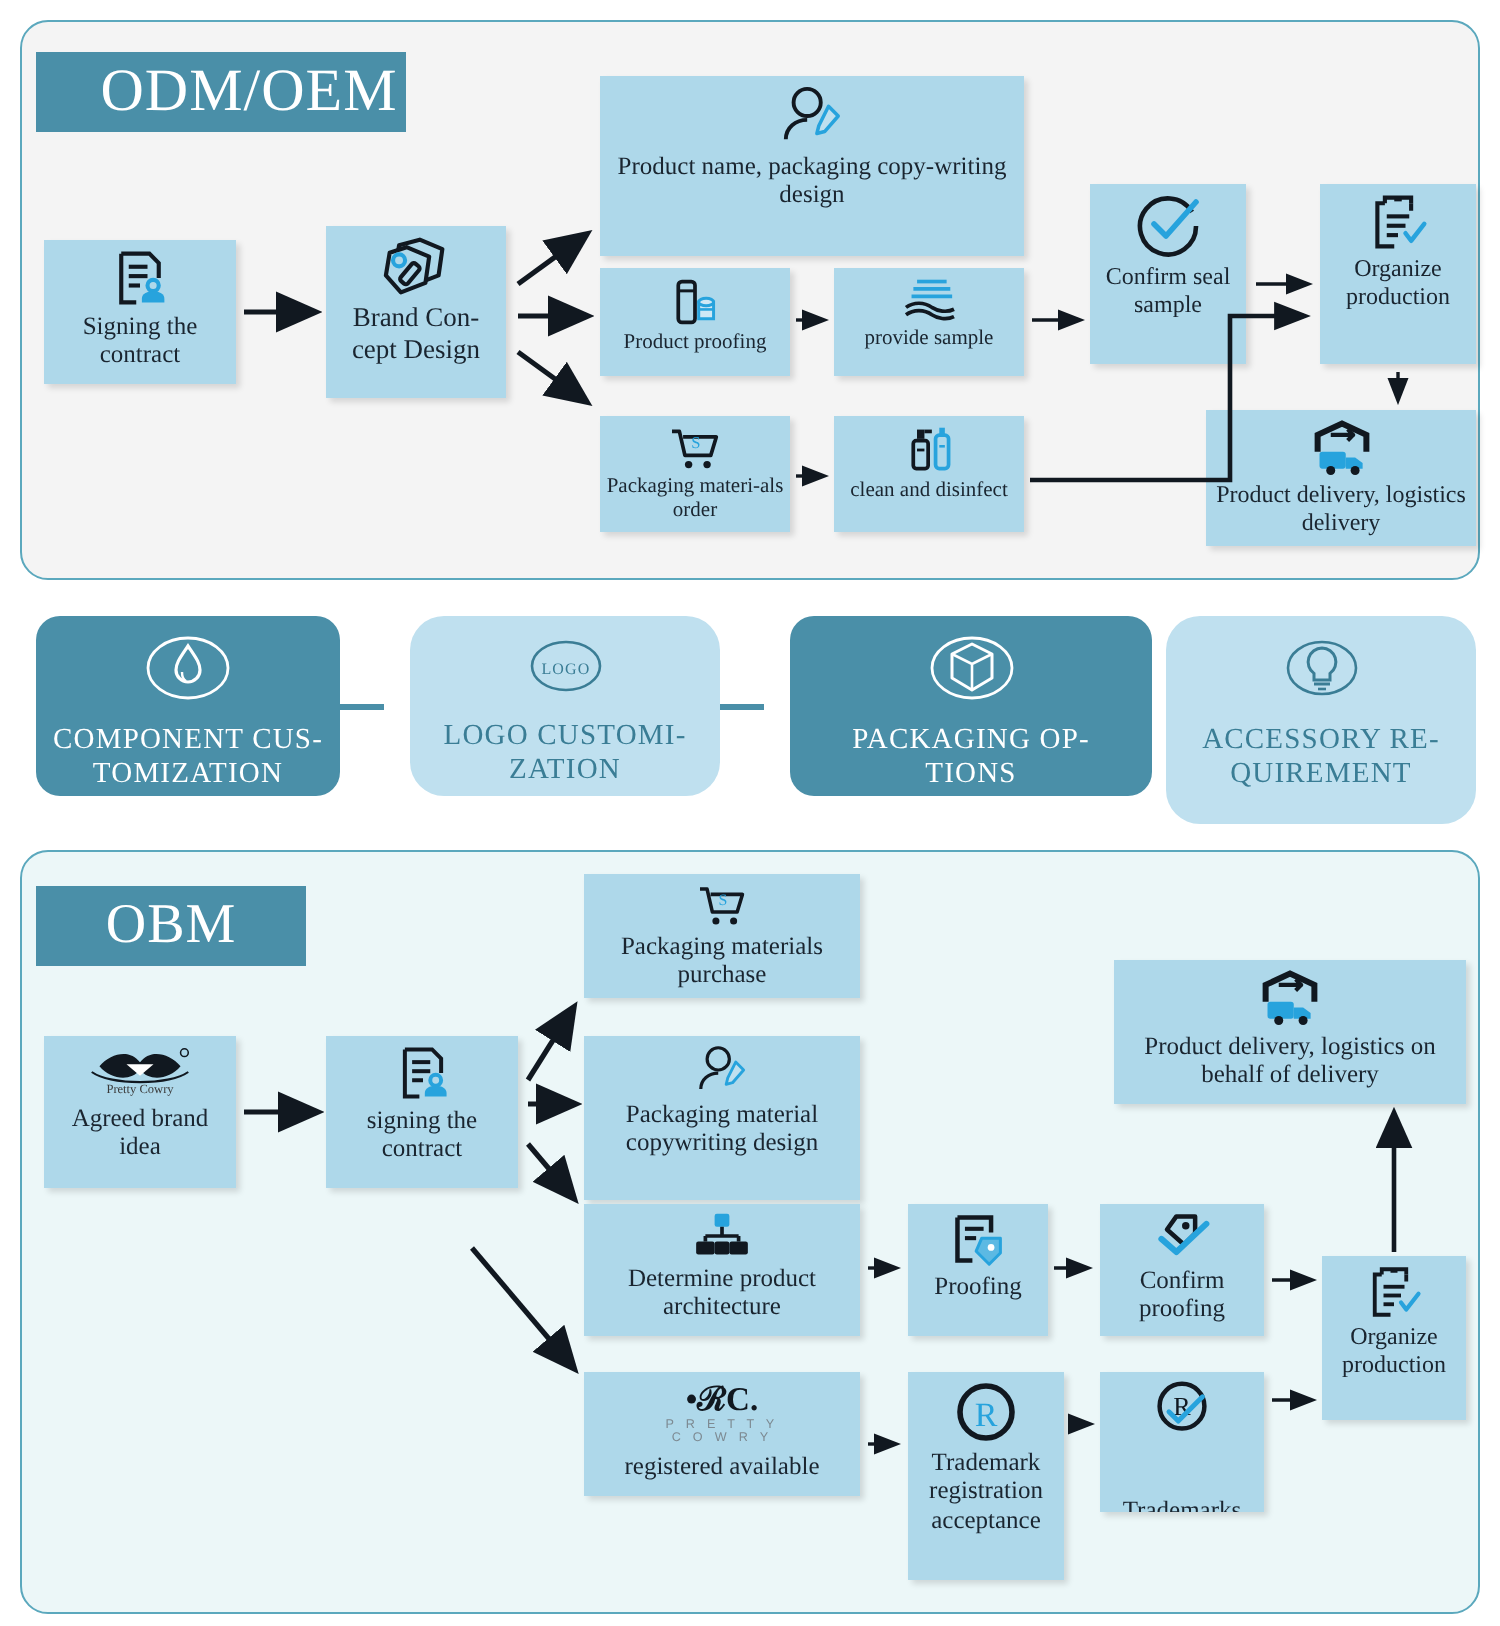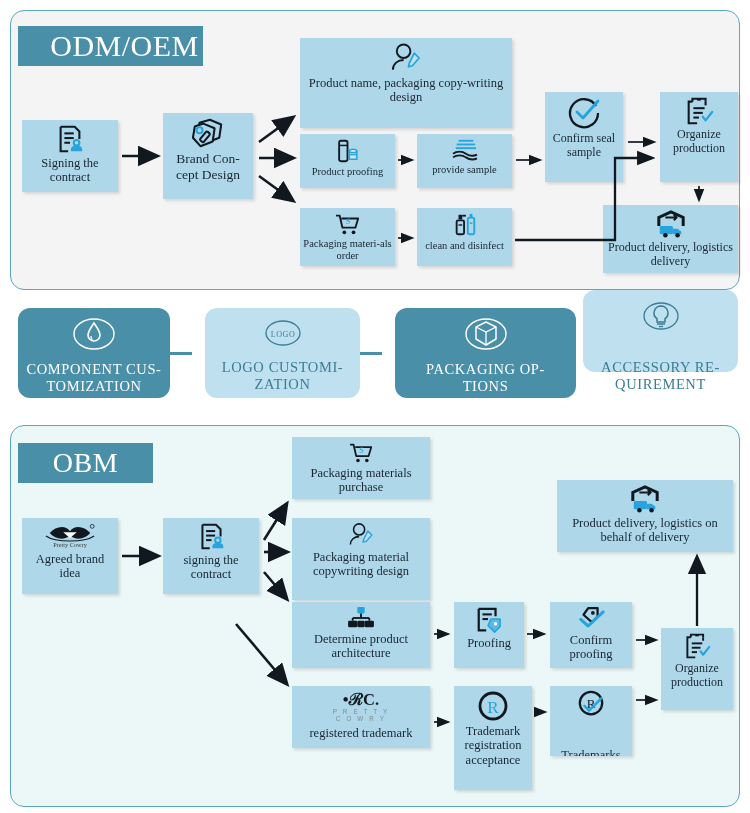--- a/index.html
+++ b/index.html
@@ -59,21 +59,21 @@
     border-radius: 12px;
     display: flex; flex-direction: column;
     align-items: center; justify-content: flex-start;
     text-align: center;
     padding-top: 9px;
     font-family: "Liberation Serif", "DejaVu Serif", serif;
     letter-spacing: 0.6px;
     line-height: 1.18;
   }
   .pill.dark { background: #4a8fa8; color: #ffffff; }
-  .pill.light { background: #bfe0ef; color: #3a7d95; }
+  .pill.light { background: #bfe0ef; color: #3a7d95; border-radius: 17px; }
   .pill .ptext { font-size: 14.5px; padding: 0 6px; margin-top: 4px; }
   .pill .pico { margin-bottom: 1px; }
   .connector { position: absolute; height: 3px; background: #4a8fa8; }
 </style>
 </head>
 <body>
 
 <div id="root">
 
   <div class="panel" id="panel-odm"></div>
@@ -242,21 +242,21 @@
         <ellipse cx="22" cy="17" rx="20" ry="15" fill="none" stroke="#ffffff" stroke-width="1.4"></ellipse>
         <path d="M22 5 L32 10 v12 L22 28 L12 22 V10 Z" fill="none" stroke="#ffffff" stroke-width="1.5" stroke-linejoin="round"></path>
         <path d="M12 10 L22 15 L32 10 M22 15 v13" fill="none" stroke="#ffffff" stroke-width="1.3"></path>
       </svg>
     </span>
     <span class="ptext" style="white-space:pre-line;">PACKAGING OP-
 TIONS</span>
   </div>
   <div class="connector" style="left:552px; top:352px; width:22px;"></div>
 
-  <div class="pill light" style="left:583px; top:290px; width:155px; height:82px;gap:16px;">
+  <div class="pill light" style="left:583px; top:308px; width:155px; height:104px;">
     <span class="pico">
       <svg width="42" height="34" viewBox="0 0 42 34">
         <ellipse cx="21" cy="17" rx="17" ry="13" fill="none" stroke="#3a7d95" stroke-width="1.3"></ellipse>
         <path d="M21 7a7 7 0 0 0-4 12.7V23h8v-3.3A7 7 0 0 0 21 7z" fill="none" stroke="#3a7d95" stroke-width="1.5"></path>
         <line x1="17" y1="25" x2="25" y2="25" stroke="#3a7d95" stroke-width="1.5"></line>
         <line x1="19" y1="27.5" x2="23" y2="27.5" stroke="#3a7d95" stroke-width="1.3"></line>
       </svg>
     </span>
     <span class="ptext" style="white-space:pre-line;">ACCESSORY RE-
 QUIREMENT</span>
@@ -333,21 +333,21 @@
   </div>
 
   <div class="node" style="left:292px; top:686px; width:138px; height:62px;">
     <span class="ico">
       <svg width="72" height="34" viewBox="0 0 74 34">
         <text x="37" y="15" font-size="17" font-weight="bold" fill="#111820" text-anchor="middle" font-family="serif">•ℛC.</text>
         <text x="37" y="24" font-size="6.5" fill="#7d8a92" text-anchor="middle" letter-spacing="2.2" font-family="sans-serif">P R E T T Y</text>
         <text x="37" y="31" font-size="6.5" fill="#7d8a92" text-anchor="middle" letter-spacing="2.2" font-family="sans-serif">C O W R Y</text>
       </svg>
     </span>
-    <span class="lbl" style="font-size:12.5px;">registered trademark</span>
+    <span class="lbl" style="font-size:12.5px;">registered available</span>
   </div>
 
   <div class="node" style="left:454px; top:602px; width:70px; height:66px;">
     <span class="ico">
       <svg width="28" height="28" viewBox="0 0 30 30">
         <path d="M4 3h18v8" fill="none" stroke="#111820" stroke-width="2.4"></path>
         <path d="M4 3v23h8" fill="none" stroke="#111820" stroke-width="2.4"></path>
         <line x1="8" y1="9" x2="18" y2="9" stroke="#111820" stroke-width="2.2"></line>
         <line x1="8" y1="14" x2="14" y2="14" stroke="#111820" stroke-width="2.2"></line>
         <path d="M17 14 L27 14 L27 22 L21 28 L14 21 Z" fill="#5cb9e3" stroke="#27a3dd" stroke-width="1.6" stroke-linejoin="round"></path>

